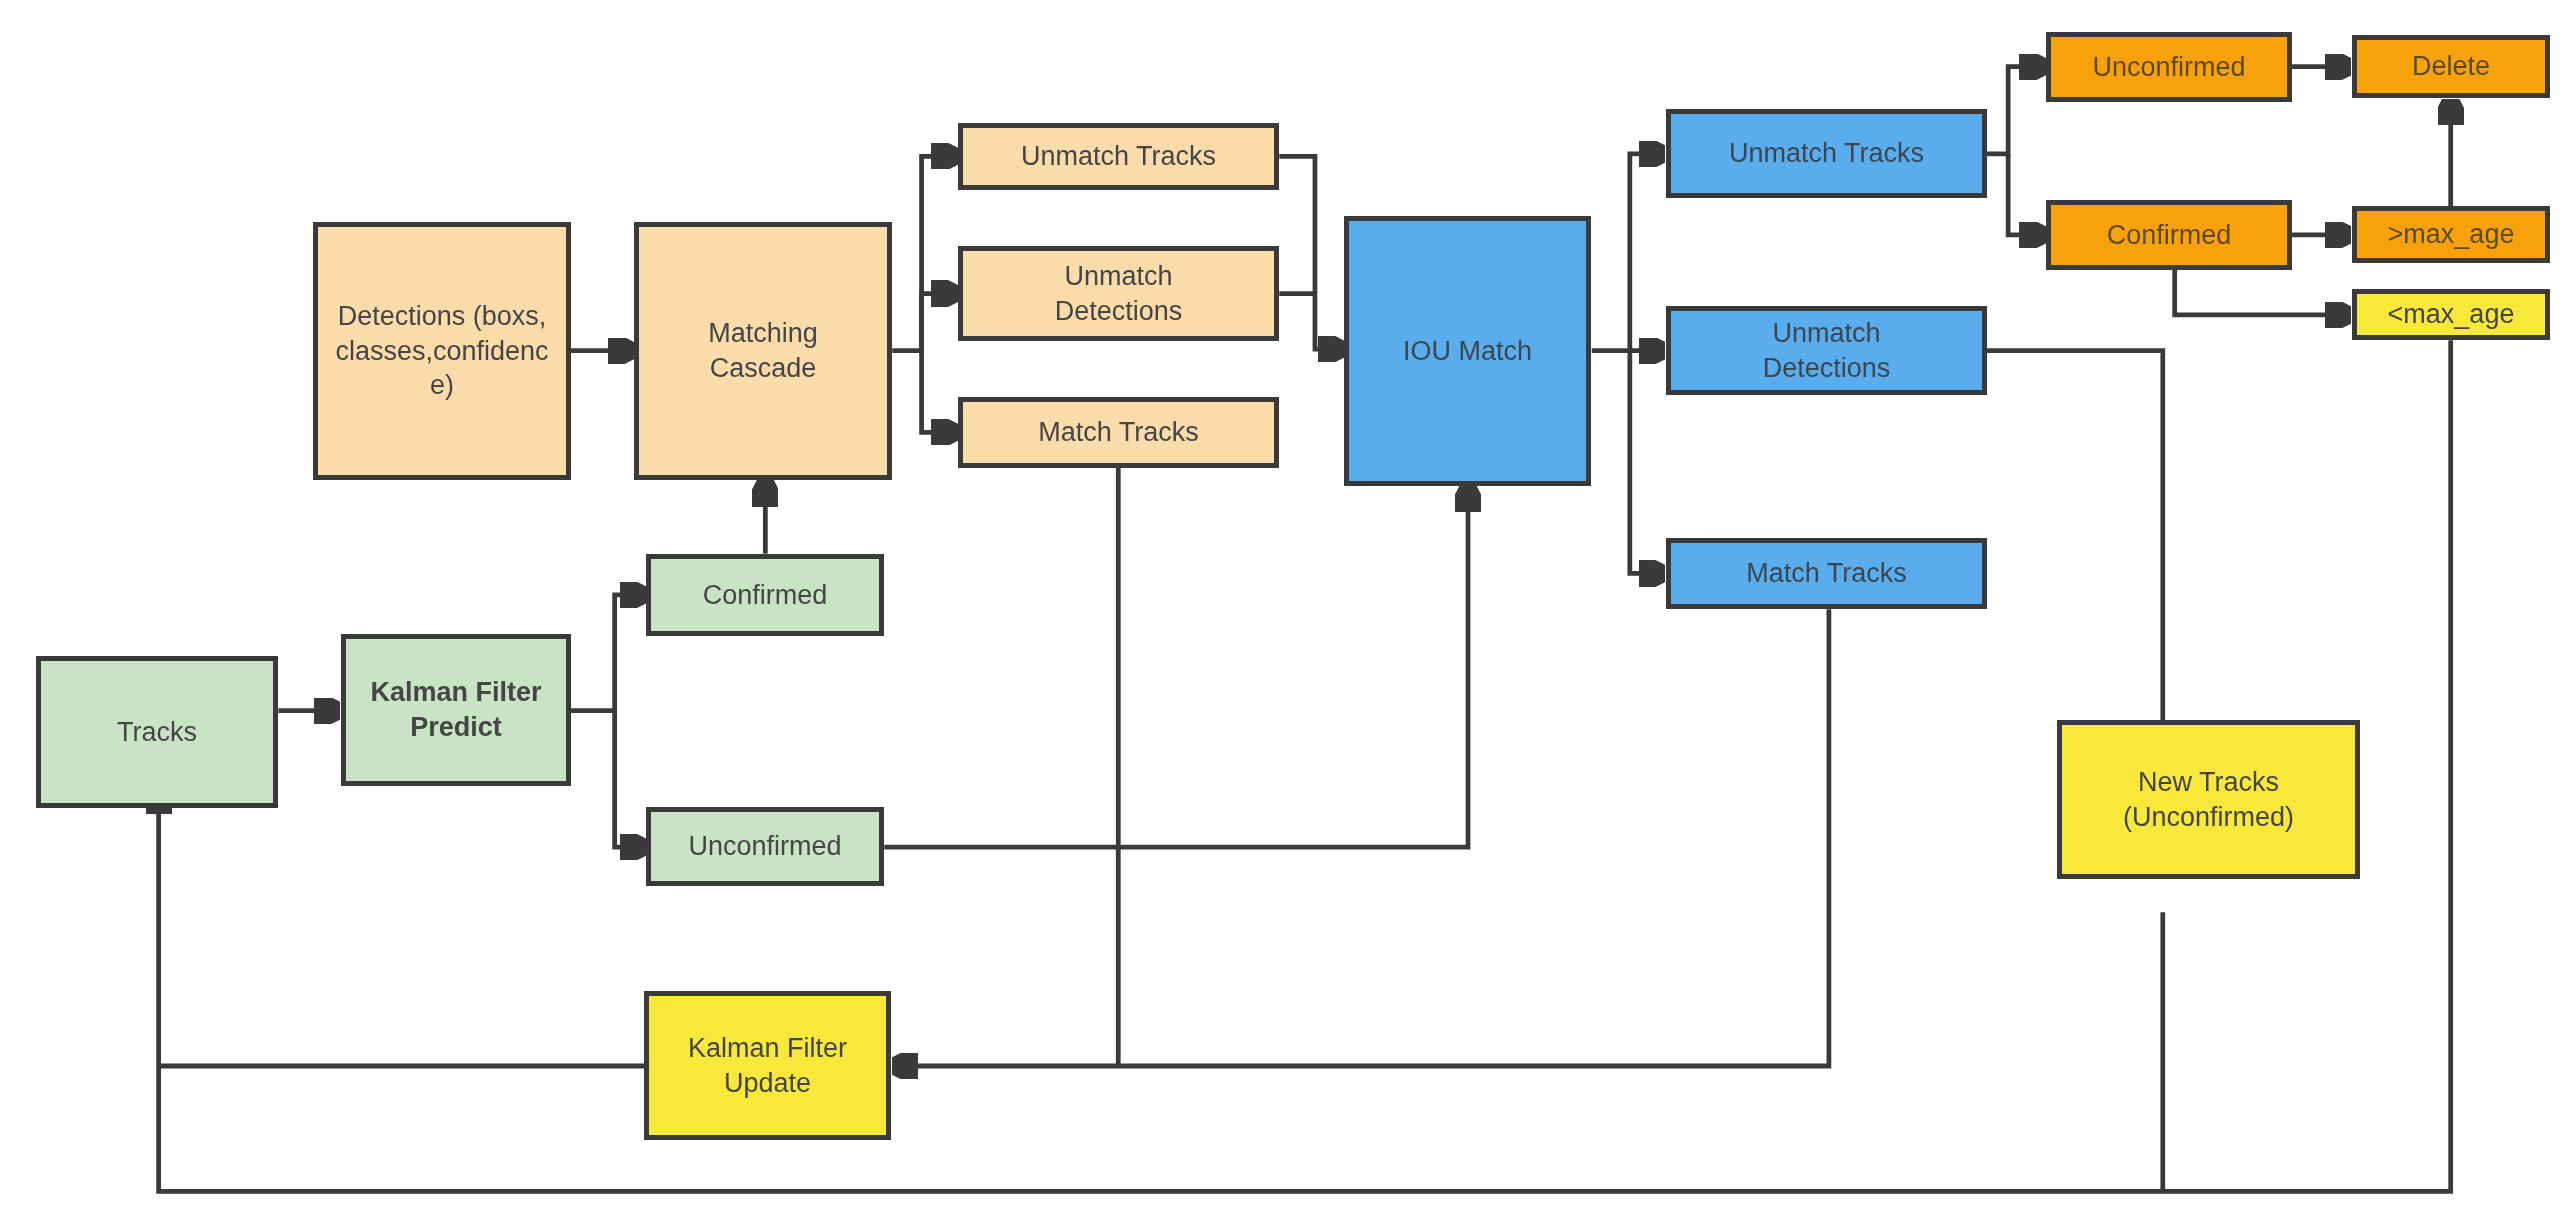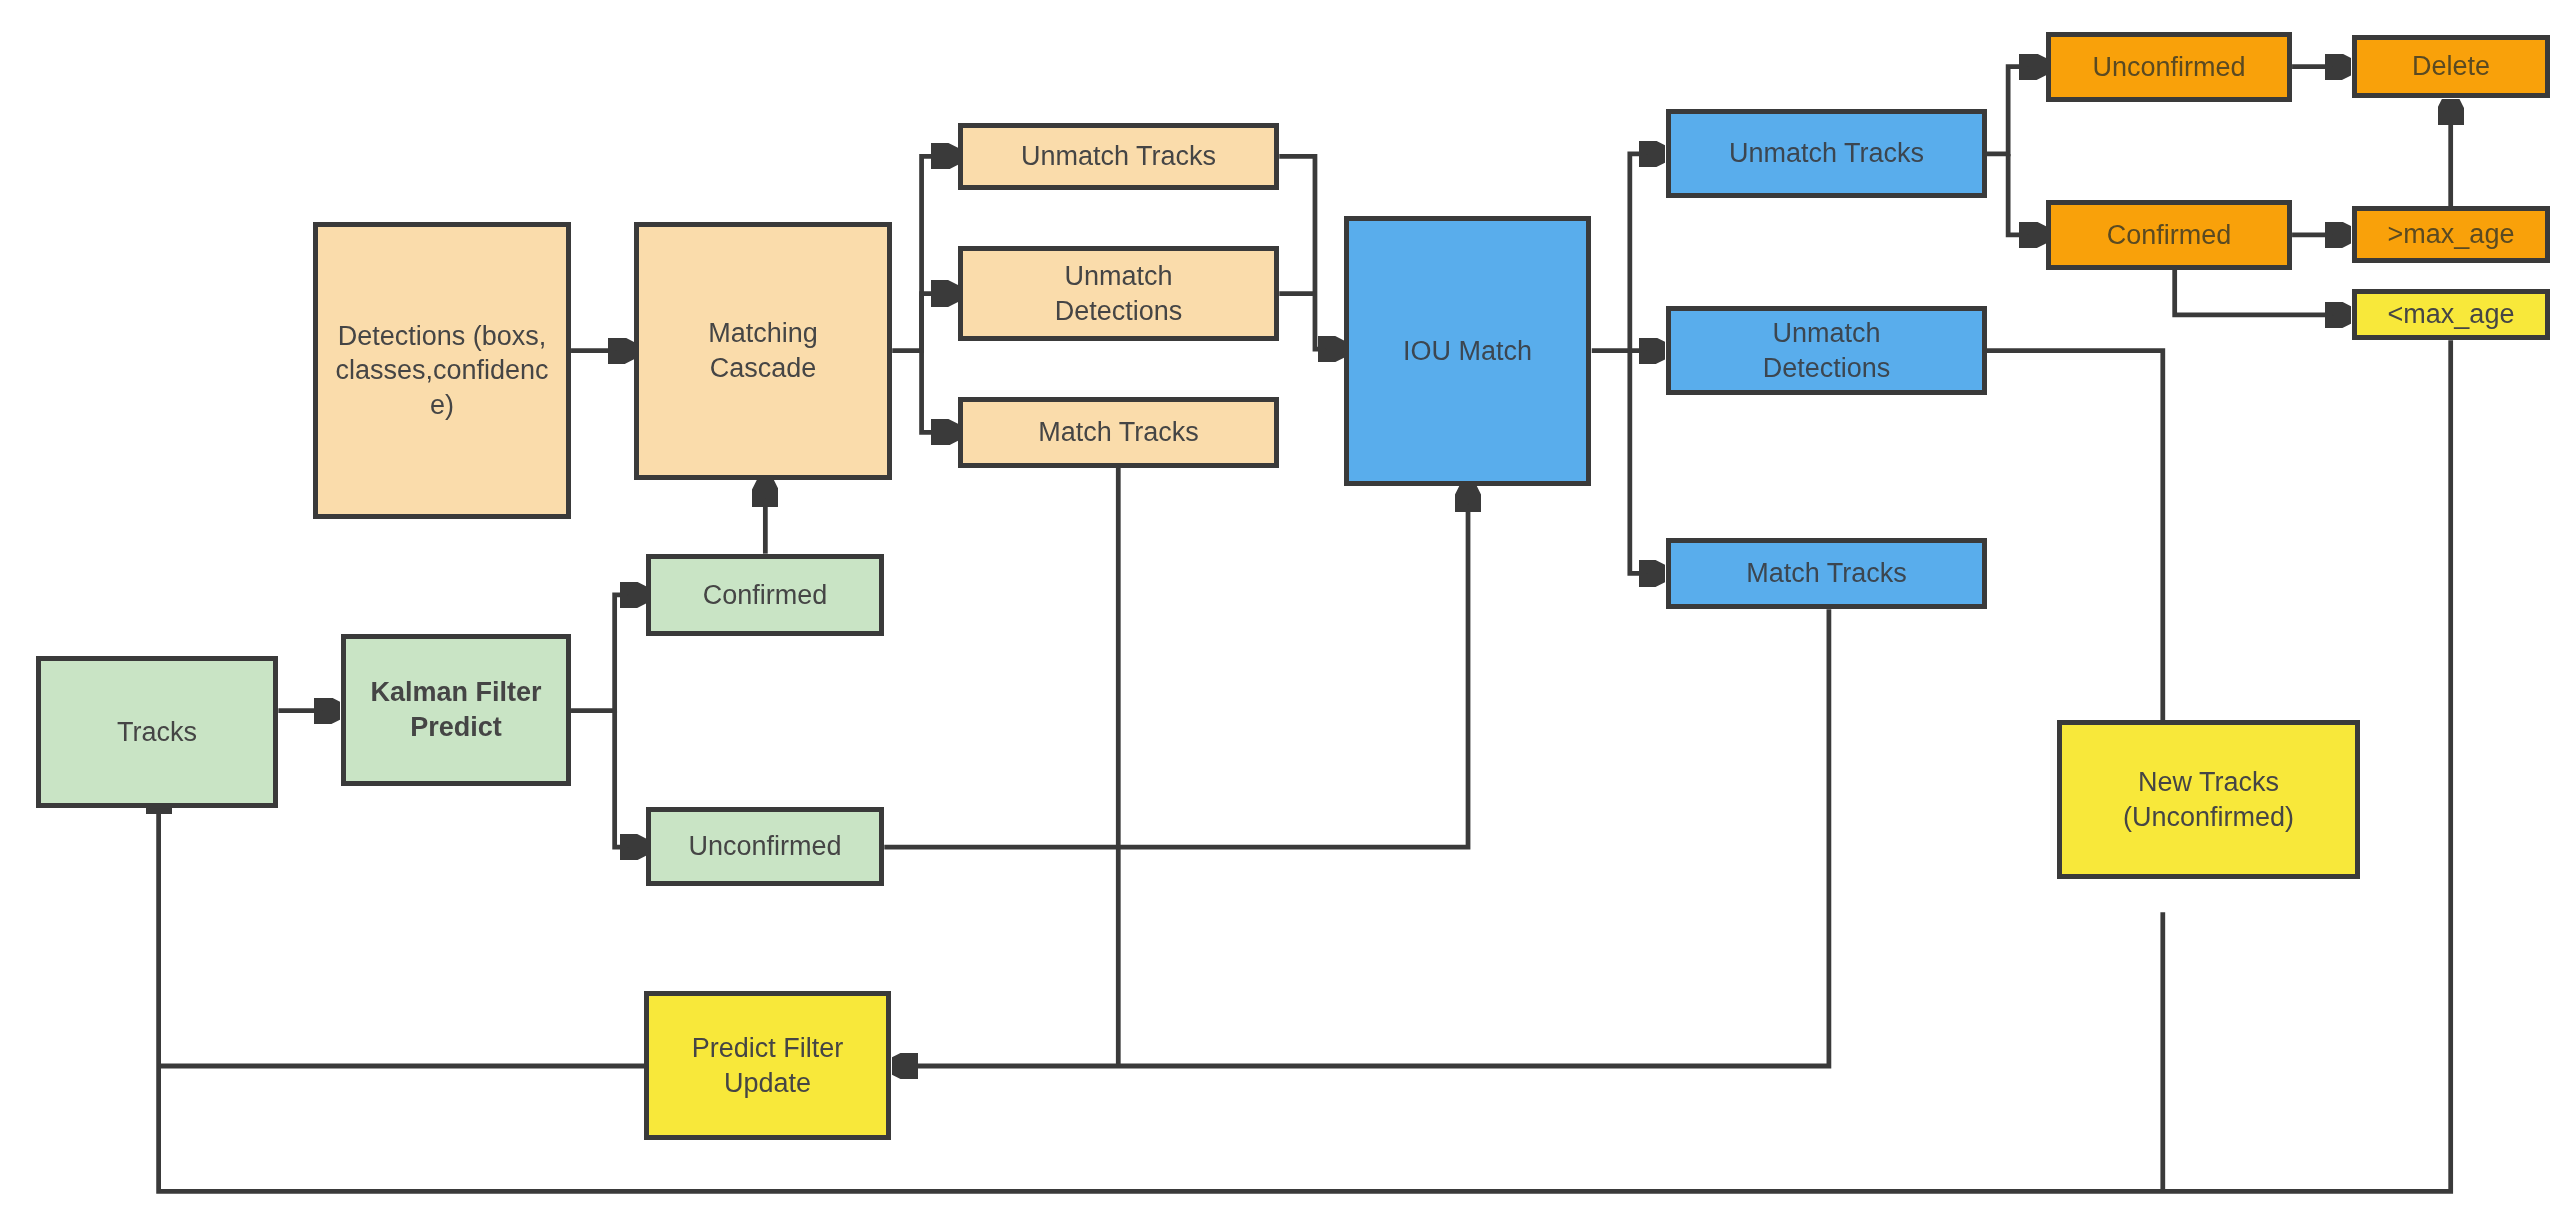--- a/index.html
+++ b/index.html
@@ -63,21 +63,21 @@
     <path d="M2727 1150 L2727 1502"></path>
     <path d="M3090 429 L3090 1502 L200 1502 L200 996" marker-end="url(#arr)"></path>
     <path d="M1410 590 L1410 1344"></path>
     <path d="M2306 768 L2306 1344 L1128 1344" marker-end="url(#arr)"></path>
     <path d="M812 1344 L200 1344"></path>
     <path d="M351 896 L426 896" marker-end="url(#arr)"></path>
     <path d="M720 896 L775 896 L775 750 L811 750" marker-end="url(#arr)"></path>
     <path d="M775 896 L775 1068 L811 1068" marker-end="url(#arr)"></path>
   </svg>
 
-  <div class="node tan breakall" style="left:313px;top:222px;width:258px;height:297px;">
+  <div class="node tan breakall" style="left:313px;top:222px;width:258px;height:258px;">
     <span class="lbl">Detections (boxs,classes,confidence)</span>
   </div>
   <div class="node tan" style="left:634px;top:222px;width:258px;height:258px;">
     <span class="lbl">Matching Cascade</span>
   </div>
   <div class="node tan" style="left:958px;top:123px;width:321px;height:67px;">
     <span class="lbl">Unmatch Tracks</span>
   </div>
   <div class="node tan narrow" style="left:958px;top:246px;width:321px;height:95px;">
     <span class="lbl">Unmatch Detections</span>
@@ -122,20 +122,20 @@
     <span class="lbl">Kalman Filter Predict</span>
   </div>
   <div class="node green" style="left:646px;top:554px;width:238px;height:82px;">
     <span class="lbl">Confirmed</span>
   </div>
   <div class="node green" style="left:646px;top:807px;width:238px;height:79px;">
     <span class="lbl">Unconfirmed</span>
   </div>
 
   <div class="node yellow" style="left:644px;top:991px;width:247px;height:149px;">
-    <span class="lbl">Predict Filter Update</span>
+    <span class="lbl">Kalman Filter Update</span>
   </div>
   <div class="node yellow" style="left:2032px;top:720px;width:303px;height:159px;margin-left:25px;">
     <span class="lbl">New Tracks (Unconfirmed)</span>
   </div>
 
 </div>
 
 
 </body></html>

